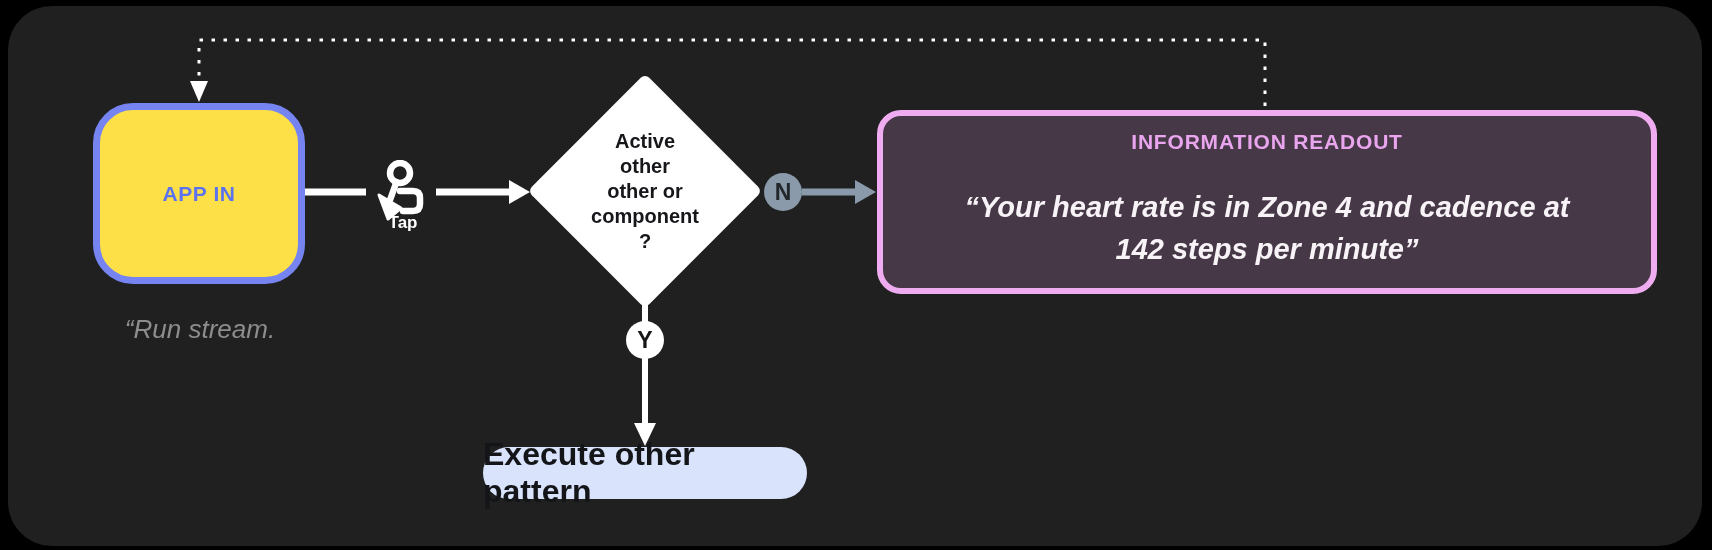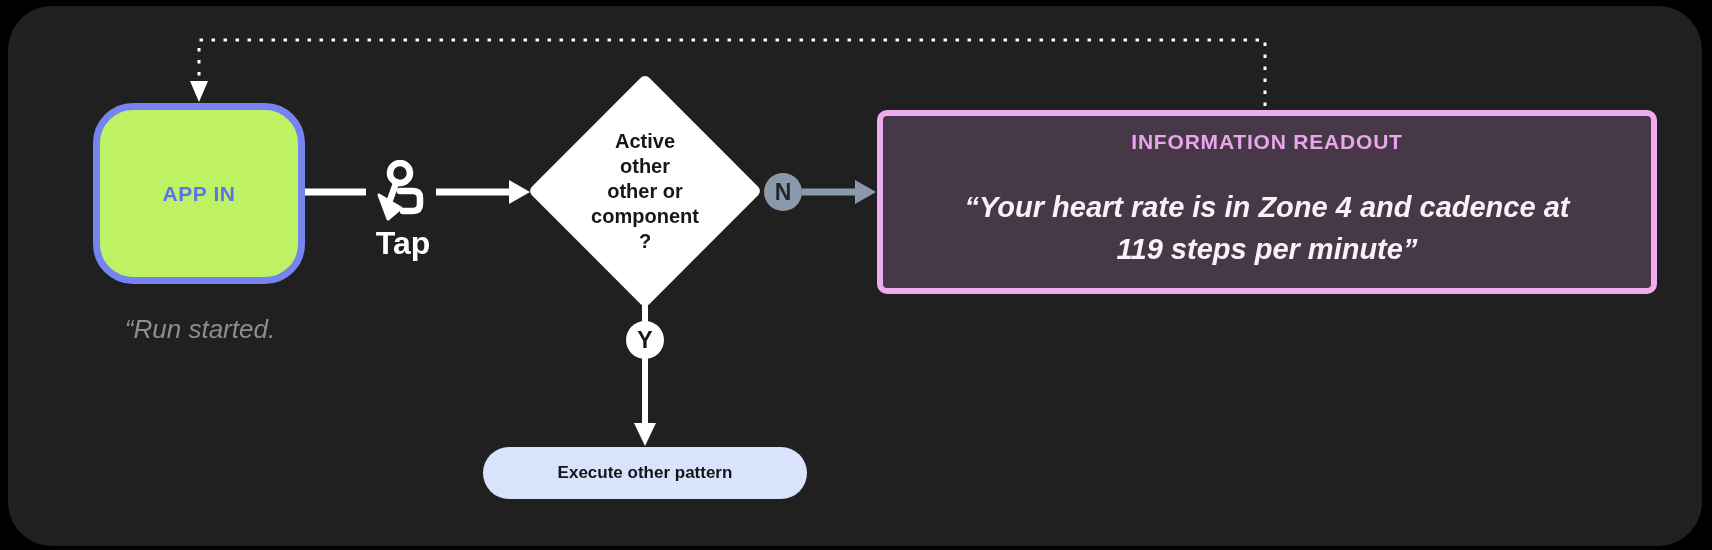--- a/index.html
+++ b/index.html
@@ -4,64 +4,64 @@
 <style>
   html,body{margin:0;padding:0;background:#000;}
   body{width:1712px;height:550px;position:relative;overflow:hidden;
        font-family:"Liberation Sans",sans-serif;}
   .frame{position:absolute;left:8px;top:6px;width:1694px;height:540px;
          background:#202020;border-radius:44px;}
   .layer{position:absolute;left:0;top:0;width:1712px;height:550px;}
 
   
   .app-node{position:absolute;left:93px;top:103px;width:212px;height:181px;
-            box-sizing:border-box;background:#bef264;border:7px solid #7584f1;
+            box-sizing:border-box;background:#fde047;border:7px solid #7584f1;
             border-radius:40px;display:flex;align-items:center;justify-content:center;}
   .app-node .txt{font-weight:bold;font-size:21px;line-height:29px;color:#5c73ef;
                  letter-spacing:.6px;text-align:center;}
   .app-node .txt span{display:block;}
 
   .start-caption{position:absolute;left:55px;top:312px;width:290px;text-align:center;
                  font-style:italic;font-size:26px;line-height:35px;color:#8d8d8d;}
   .start-caption span{display:block;}
 
   
   .tap-icon{position:absolute;left:374px;top:160px;}
   .tap-label{position:absolute;left:363px;top:213px;width:80px;text-align:center;
-             color:#fff;font-weight:bold;font-size:32px;margin-top:12px;}
+             color:#fff;font-weight:bold;font-size:17px;}
 
   
   .diamond-wrap{position:absolute;left:528px;top:74px;width:234px;height:234px;}
   .diamond-shape{position:absolute;left:34px;top:34px;width:166px;height:166px;
                  background:#fff;border-radius:6px;transform:rotate(45deg);}
   .diamond-text{position:absolute;inset:0;display:flex;flex-direction:column;
                 align-items:center;justify-content:center;font-weight:bold;
                 font-size:20px;line-height:25px;color:#17171b;text-align:right;}
 
   
   .badge{position:absolute;width:38px;height:38px;border-radius:50%;
          display:flex;align-items:center;justify-content:center;
          font-weight:bold;font-size:23px;}
   .badge-n{left:764px;top:173px;background:#8a9aab;color:#23262a;}
   .badge-y{left:626px;top:321px;background:#fff;color:#161616;}
 
   
   .readout-node{position:absolute;left:877px;top:110px;width:780px;height:184px;
                 box-sizing:border-box;background:#473848;border:6px solid #efacf1;
-                border-radius:10px;text-align:center;}
+                border-radius:24px;text-align:center;}
   .readout-title{margin-top:14px;font-weight:bold;font-size:21px;letter-spacing:.8px;
                  color:#e9a5ed;}
   .readout-quote{margin-top:32px;font-style:italic;font-weight:bold;font-size:29px;
                  line-height:42px;color:#f7f3f7;}
   .readout-quote span{display:block;}
 
   
   .pill-node{position:absolute;left:483px;top:447px;width:324px;height:52px;
              background:#d9e3fb;border-radius:27px;display:flex;align-items:center;
-             justify-content:center;font-weight:bold;font-size:17px;color:#141518;}
+             justify-content:center;font-weight:bold;font-size:32px;color:#141518;}
 </style>
 </head>
 <body>
 
 <div class="frame"></div>
 
 <svg class="layer" viewBox="0 0 1712 550" xmlns="http://www.w3.org/2000/svg">
 
   <polyline points="1265,106 1265,40 199,40 199,79" fill="none" stroke="#ffffff" stroke-width="3" stroke-dasharray="3.5 8.5"></polyline>
   <polygon points="190,81 208,81 199,102" fill="#ffffff"></polygon>
@@ -80,21 +80,21 @@
   <polygon points="855,180 855,204 876,192" fill="#8a9aab"></polygon>
 </svg>
 
 <div class="app-node">
   <div class="txt">
     <span>APP IN</span>
   </div>
 </div>
 
 <div class="start-caption">
-  <span>“Run started.</span>
+  <span>“Run stream.</span>
 </div>
 
 <svg class="tap-icon" width="56" height="64" viewBox="0 0 56 64" xmlns="http://www.w3.org/2000/svg">
   <circle cx="26" cy="13" r="10" fill="none" stroke="#ffffff" stroke-width="6.5"></circle>
   <path d="M22.5 22 L16 40" fill="none" stroke="#ffffff" stroke-width="6.5" stroke-linecap="round"></path>
   <path d="M26 31 H39 Q46 31 46 38 V44 Q46 51 39 51 H29" fill="none" stroke="#ffffff" stroke-width="6.5" stroke-linecap="round" stroke-linejoin="round"></path>
   <path d="M5 35 L27 48 L14 59 Z" fill="#ffffff" stroke="#ffffff" stroke-width="3" stroke-linejoin="round"></path>
 </svg>
 <div class="tap-label">Tap</div>
 
@@ -109,17 +109,17 @@
   </div>
 </div>
 
 <div class="badge badge-n">N</div>
 <div class="badge badge-y">Y</div>
 
 <div class="readout-node">
   <div class="readout-title">INFORMATION READOUT</div>
   <div class="readout-quote">
     <span>“Your heart rate is in Zone 4 and cadence at</span>
-    <span>119 steps per minute”</span>
+    <span>142 steps per minute”</span>
   </div>
 </div>
 
 <div class="pill-node">Execute other pattern</div>
 
 </body></html>

